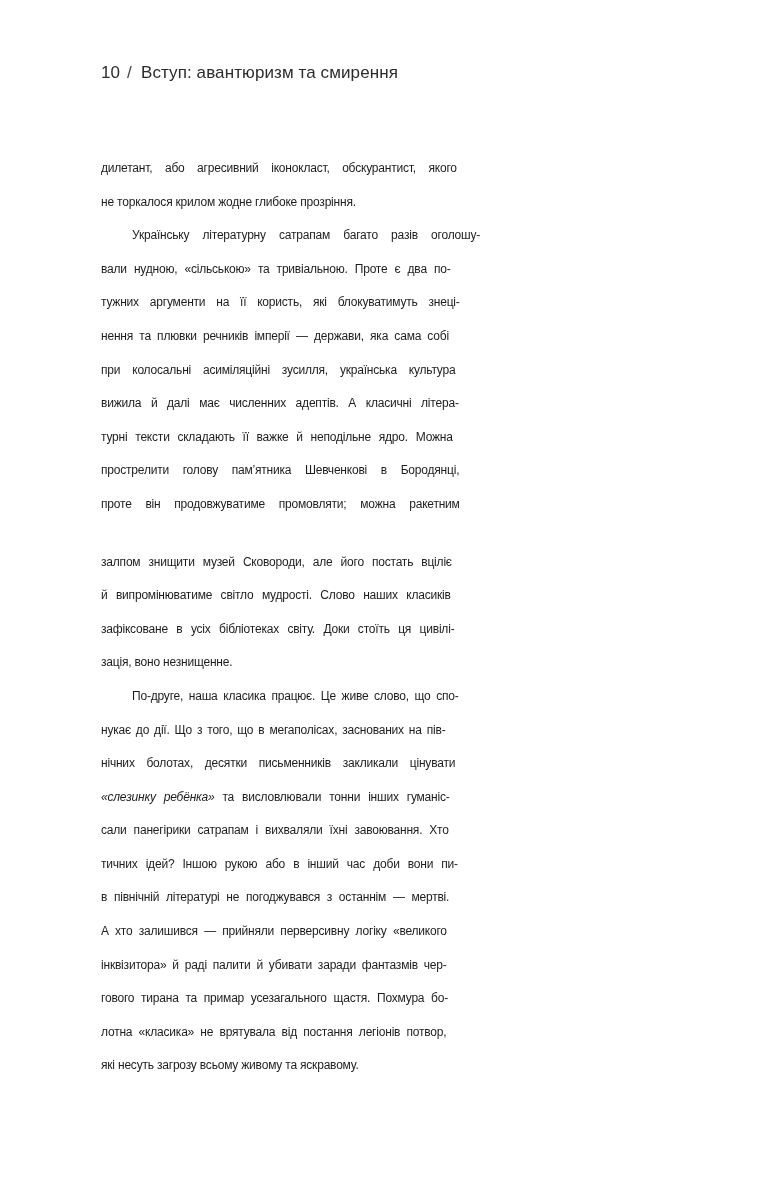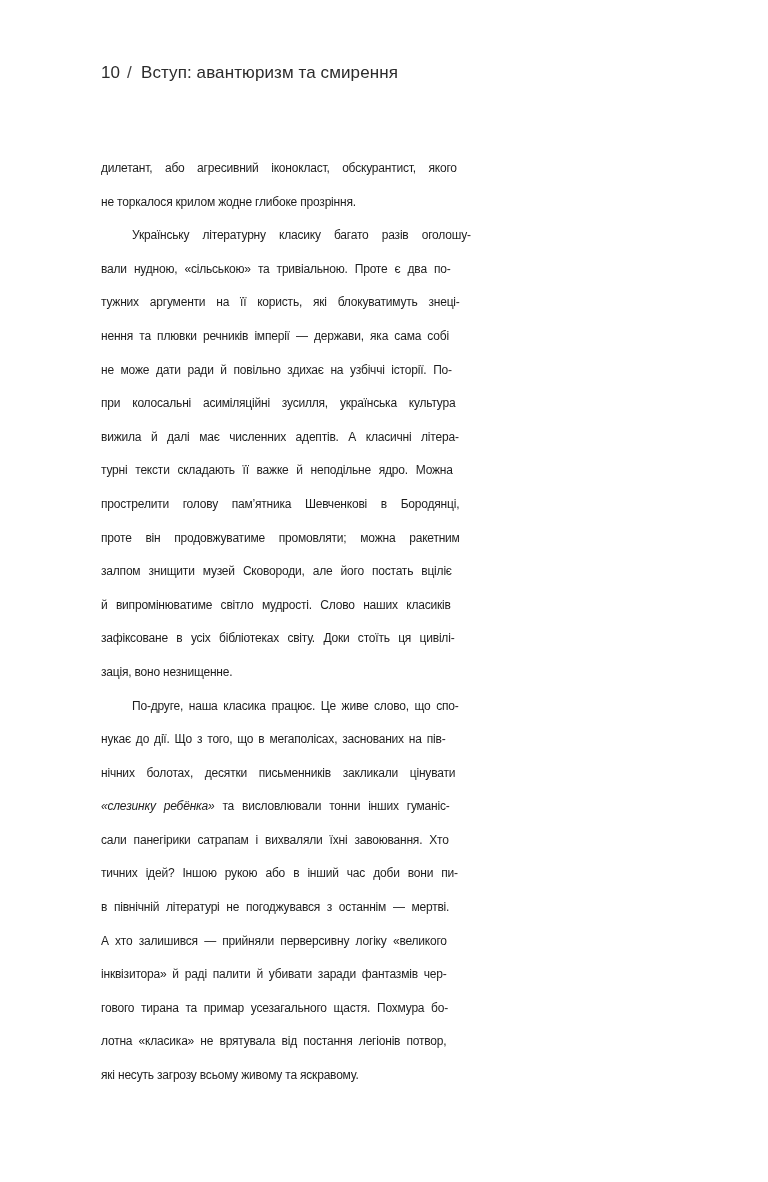--- a/index.html
+++ b/index.html
@@ -56,31 +56,30 @@
   <div class="running-header">
     <span>10</span><span class="sep">/</span><span>Вступ: авантюризм та смирення</span>
   </div>
 
   <div class="text-column">
       <div class="paragraph">
         <div class="line"><span class="line-inner" style="word-spacing: 9.43437px;"><span>дилетант, або агресивний іконокласт, обскурантист, якого</span></span></div>
         <div class="line last"><span class="line-inner"><span>не торкалося крилом жодне глибоке прозріння.</span></span></div>
       </div>
       <div class="paragraph">
-        <div class="line indent"><span class="line-inner" style="word-spacing: 10.0469px;"><span>Українську літературну класику багато разів оголошу-</span></span></div>
+        <div class="line indent"><span class="line-inner" style="word-spacing: 10.0469px;"><span>Українську літературну сатрапам багато разів оголошу-</span></span></div>
         <div class="line"><span class="line-inner" style="word-spacing: 3.94141px;"><span>вали нудною, «сільською» та тривіальною. Проте є два по-</span></span></div>
         <div class="line"><span class="line-inner" style="word-spacing: 7.75446px;"><span>тужних аргументи на її користь, які блокуватимуть знеці-</span></span></div>
         <div class="line"><span class="line-inner" style="word-spacing: 3.07986px;"><span>нення та плювки речників імперії — держави, яка сама собі</span></span></div>
-        <div class="line"><span class="line-inner" style="word-spacing: 3.5375px;"><span>не може дати ради й повільно здихає на узбіччі історії. По-</span></span></div>
         <div class="line"><span class="line-inner" style="word-spacing: 8.7875px;"><span>при колосальні асиміляційні зусилля, українська культура</span></span></div>
         <div class="line"><span class="line-inner" style="word-spacing: 6.47461px;"><span>вижила й далі має численних адептів. А класичні літера-</span></span></div>
         <div class="line"><span class="line-inner" style="word-spacing: 4.61719px;"><span>турні тексти складають її важке й неподільне ядро. Можна</span></span></div>
         <div class="line"><span class="line-inner" style="word-spacing: 10.5594px;"><span>прострелити голову пам’ятника Шевченкові в Бородянці,</span></span></div>
         <div class="line"><span class="line-inner" style="word-spacing: 10.675px;"><span>проте він продовжуватиме промовляти; можна ракетним</span></span></div>
-        <div class="line"><span class="line-inner" style="word-spacing: 4.91741px;"><span>залпом знищити музей Сковороди, але його постать вціліє</span></span></div>
+        <div class="line"><span class="line-inner" style="word-spacing: 4.91741px; margin-top: 24px;"><span>залпом знищити музей Сковороди, але його постать вціліє</span></span></div>
         <div class="line"><span class="line-inner" style="word-spacing: 5.29427px;"><span>й випромінюватиме світло мудрості. Слово наших класиків</span></span></div>
         <div class="line"><span class="line-inner" style="word-spacing: 5.26172px;"><span>зафіксоване в усіх бібліотеках світу. Доки стоїть ця цивілі-</span></span></div>
         <div class="line last"><span class="line-inner"><span>зація, воно незнищенне.</span></span></div>
       </div>
       <div class="paragraph">
         <div class="line indent"><span class="line-inner" style="word-spacing: 2.49219px;"><span>По-друге, наша класика працює. Це живе слово, що спо-</span></span></div>
         <div class="line"><span class="line-inner" style="word-spacing: 1.7983px;"><span>нукає до дії. Що з того, що в мегаполісах, заснованих на пів-</span></span></div>
         <div class="line"><span class="line-inner" style="word-spacing: 8.60938px;"><span>нічних болотах, десятки письменників закликали цінувати</span></span></div>
         <div class="line"><span class="line-inner" style="word-spacing: 4.82812px;"><span class="italic">«слезинку ребёнка»</span><span> та висловлювали тонни інших гуманіс-</span></span></div>
         <div class="line"><span class="line-inner" style="word-spacing: 3.89955px;"><span>сали панегірики сатрапам і вихваляли їхні завоювання. Хто</span></span></div>

